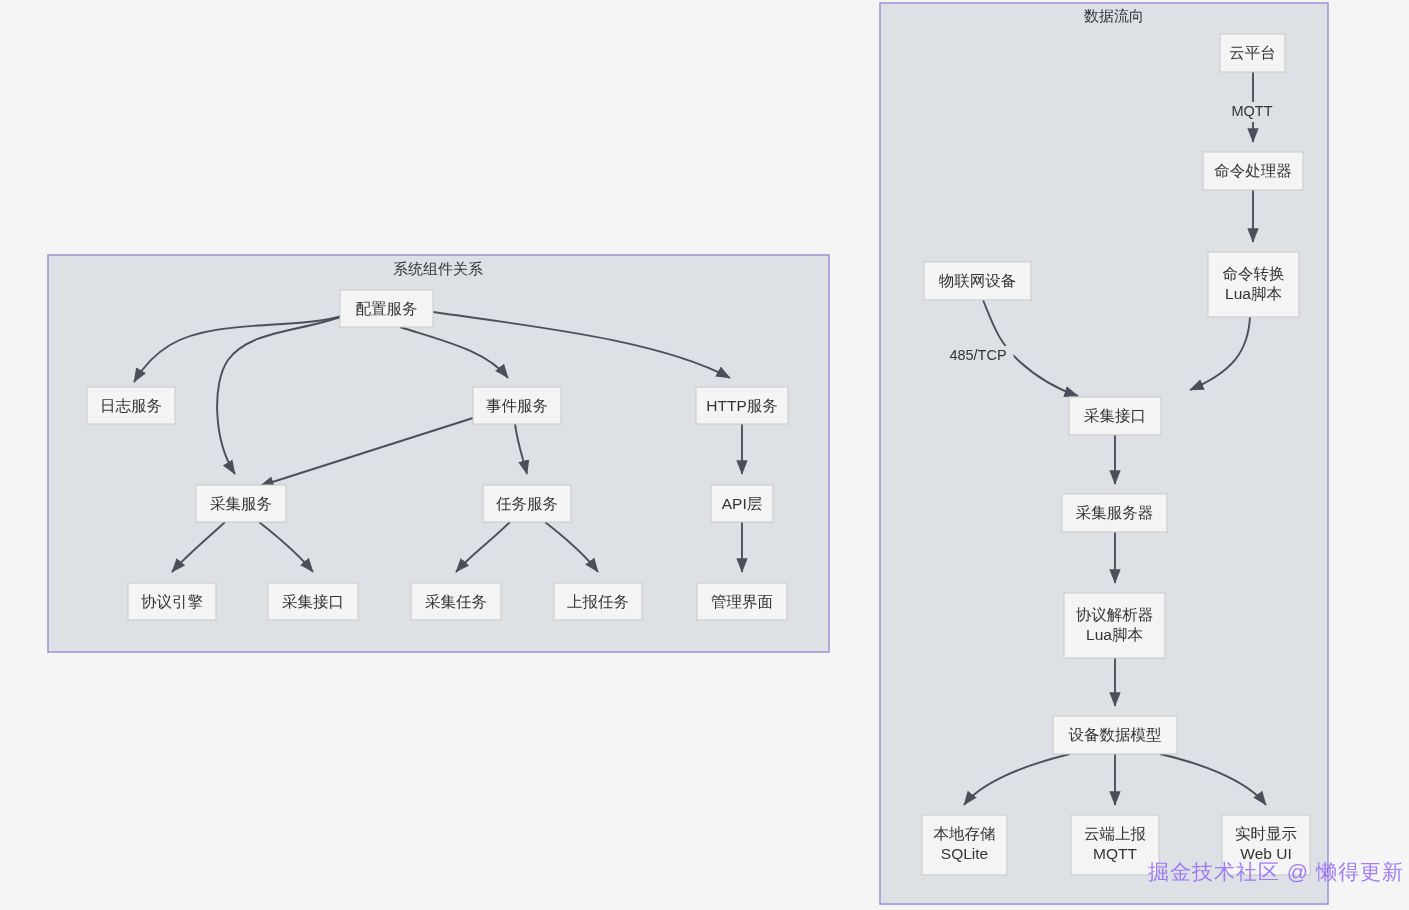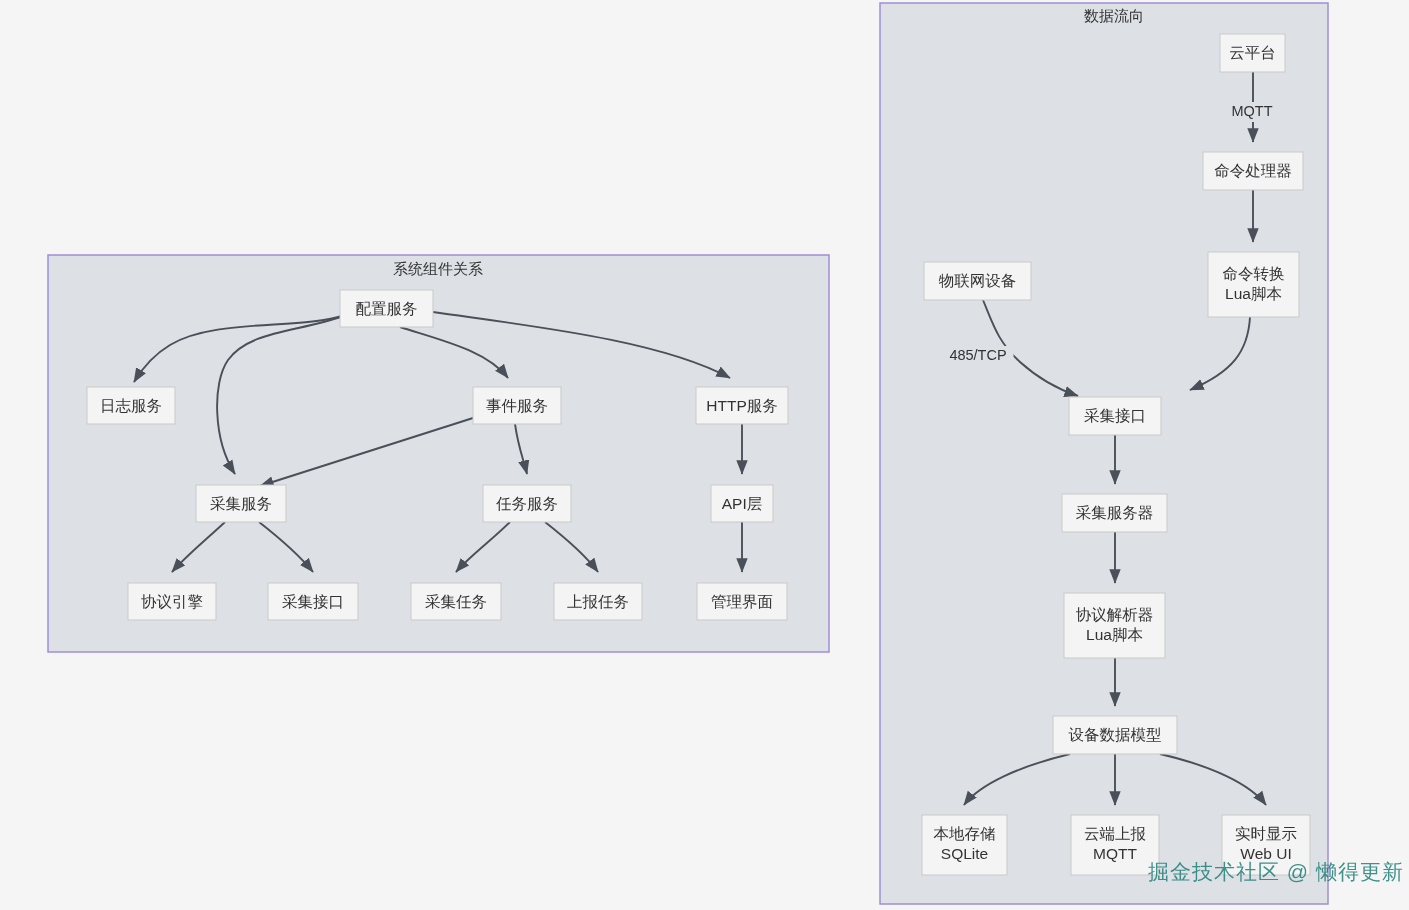--- a/index.html
+++ b/index.html
@@ -27,21 +27,21 @@
   .edge{fill:none;stroke:#4a5059;stroke-width:1.9;}
   .edge-label{
     font-size:14.5px;fill:#333;text-anchor:middle;
     font-family:"Liberation Sans","DejaVu Sans",sans-serif;
     dominant-baseline:middle;
   }
   .edge-label-bg{fill:#dde0e5;}
   .watermark{
     position:absolute;
     font-size:21px;
-    color:#0f766e;
+    color:#8b5cf6;
     opacity:.78;
     font-family:"Liberation Sans","DejaVu Sans",sans-serif;
     white-space:nowrap;
     letter-spacing:1px;
     pointer-events:none;
   }
 </style>
 </head>
 <body>
 

